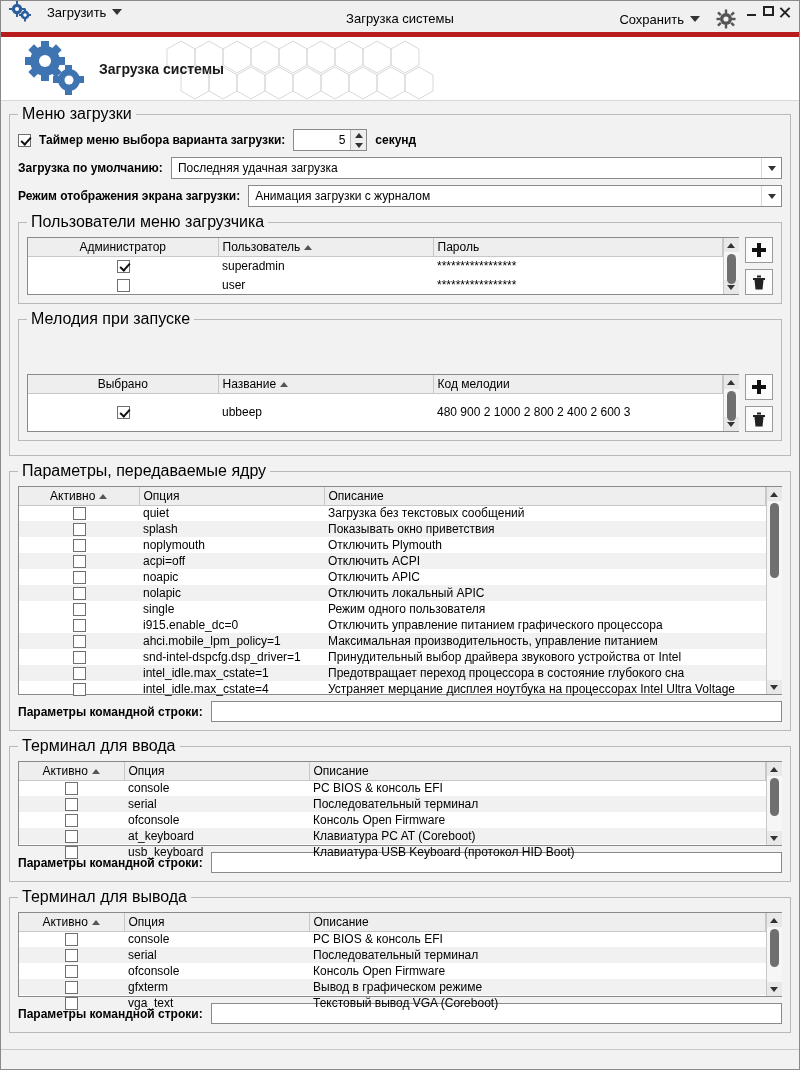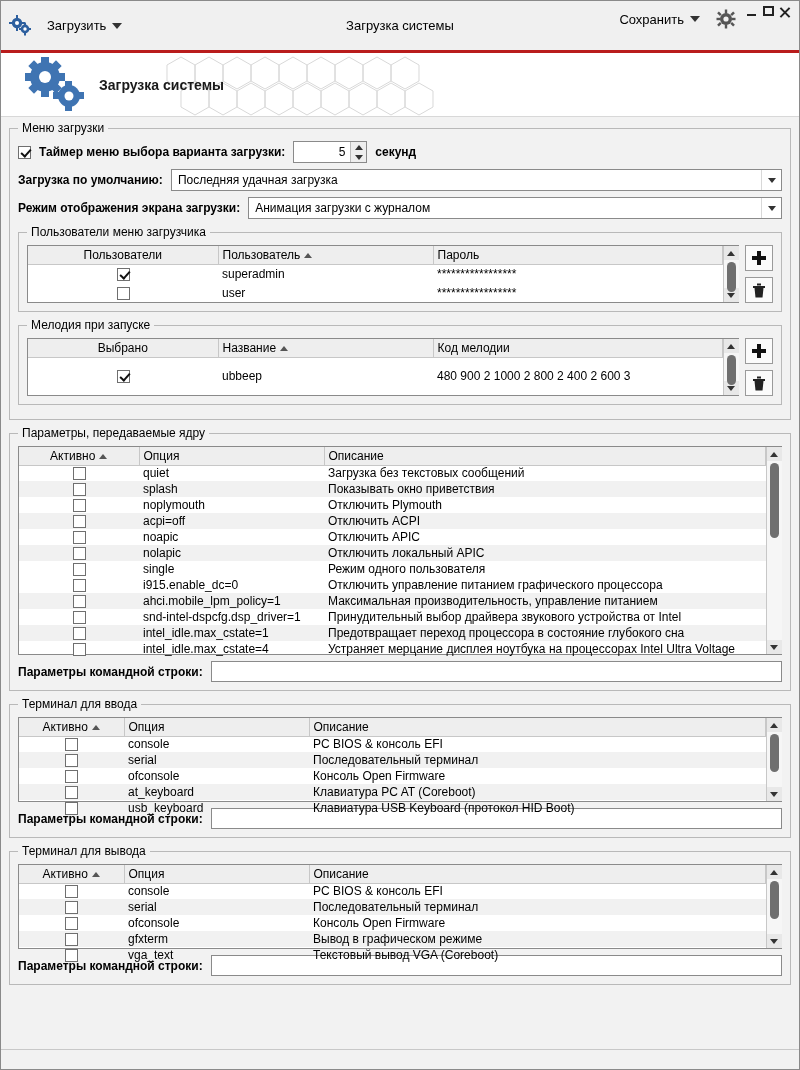--- a/index.html
+++ b/index.html
@@ -16,25 +16,25 @@
   }
   .window {
     width: 800px; height: 1070px;
     border: 1px solid #8a8a8a;
     background: #f2f2f2;
     display: flex;
     flex-direction: column;
   }
   
   .titlebar {
-    height: 52px;
+    height: 36px;
     background: #f0f0f0;
-    border-bottom: 3px solid #b91c1c;
+    border-bottom: 5px solid #b91c1c;
     display: flex;
-    align-items: center;
+    align-items: flex-start;
     position: relative;
     flex: 0 0 auto;
   }
   .tb-left { display: flex; align-items: center; padding-left: 8px; gap: 8px; }
   .tb-right { display: flex; align-items: center; gap: 10px; position: absolute; right: 8px; top: 0; height: 36px; }
   .tb-center {
     position: absolute; left: 0; right: 0; text-align: center;
     font-size: 13px; line-height: 36px; pointer-events: none;
   }
   .gear-logo { width: 24px; height: 22px; position: relative; }
@@ -99,21 +99,21 @@
     padding: 4px 8px 0 8px;
     overflow: hidden;
     background: #f2f2f2;
   }
   fieldset {
     border: 1px solid #b9b9b9;
     margin: 0 0 6px 0;
     padding: 6px 8px 8px 8px;
     background: transparent;
   }
-  legend { font-size: 12px; padding: 0 4px; margin-top: 25px; }
+  legend { font-size: 16px; padding: 0 4px; margin-top: 25px; }
   .row { display: flex; align-items: center; gap: 8px; margin-bottom: 6px; }
   .lbl { font-size: 12px; white-space: nowrap; font-weight: bold; }
 
   input[type=checkbox] {
     -webkit-appearance: none; appearance: none;
     width: 13px; height: 13px; border: 1px solid #6f6f6f; background: #fff;
     margin: 0; position: relative; vertical-align: middle;
   }
   input[type=checkbox]:checked::after {
     content: "";
@@ -374,21 +374,21 @@
         <div style="display:flex;align-items:flex-start;">
           <div class="tablewrap" style="flex:1 1 auto;height:58px;">
             <table class="tbl">
               <colgroup>
                   <col style="width:190px">
                   <col style="width:215px">
                   <col>
                 </colgroup>
               <thead>
                   <tr>
-                <th class="ctr">Пользователи</th>
+                <th class="ctr">Администратор</th>
                 <th><span>Пользователь</span><span class="sort-arrow"></span></th>
                 <th>Пароль</th>
               </tr>
                 </thead>
               <tbody>
                 <tr>
                   <td class="ctr"><input type="checkbox" checked="" style=""></td>
                   <td>superadmin</td>
                   <td>*****************</td>
                 </tr>
@@ -421,21 +421,21 @@
                   <rect x="5" y="0.5" width="4" height="2" fill="#222"></rect>
                   <path d="M2.5 5 h9 l-1 9.5 h-7 z" fill="#222"></path>
                 </svg>
             </div>
           </div>
         </div>
       </fieldset>
 
       <fieldset>
         <legend>Мелодия при запуске</legend>
-        <div style="display:flex;align-items:center;">
+        <div style="display:flex;align-items:center;margin-top:40px;">
           <div class="tablewrap" style="flex:1 1 auto;height:58px;">
             <table class="tbl">
               <colgroup>
                   <col style="width:190px">
                   <col style="width:215px">
                   <col>
                 </colgroup>
               <thead>
                   <tr>
                 <th class="ctr">Выбрано</th>

